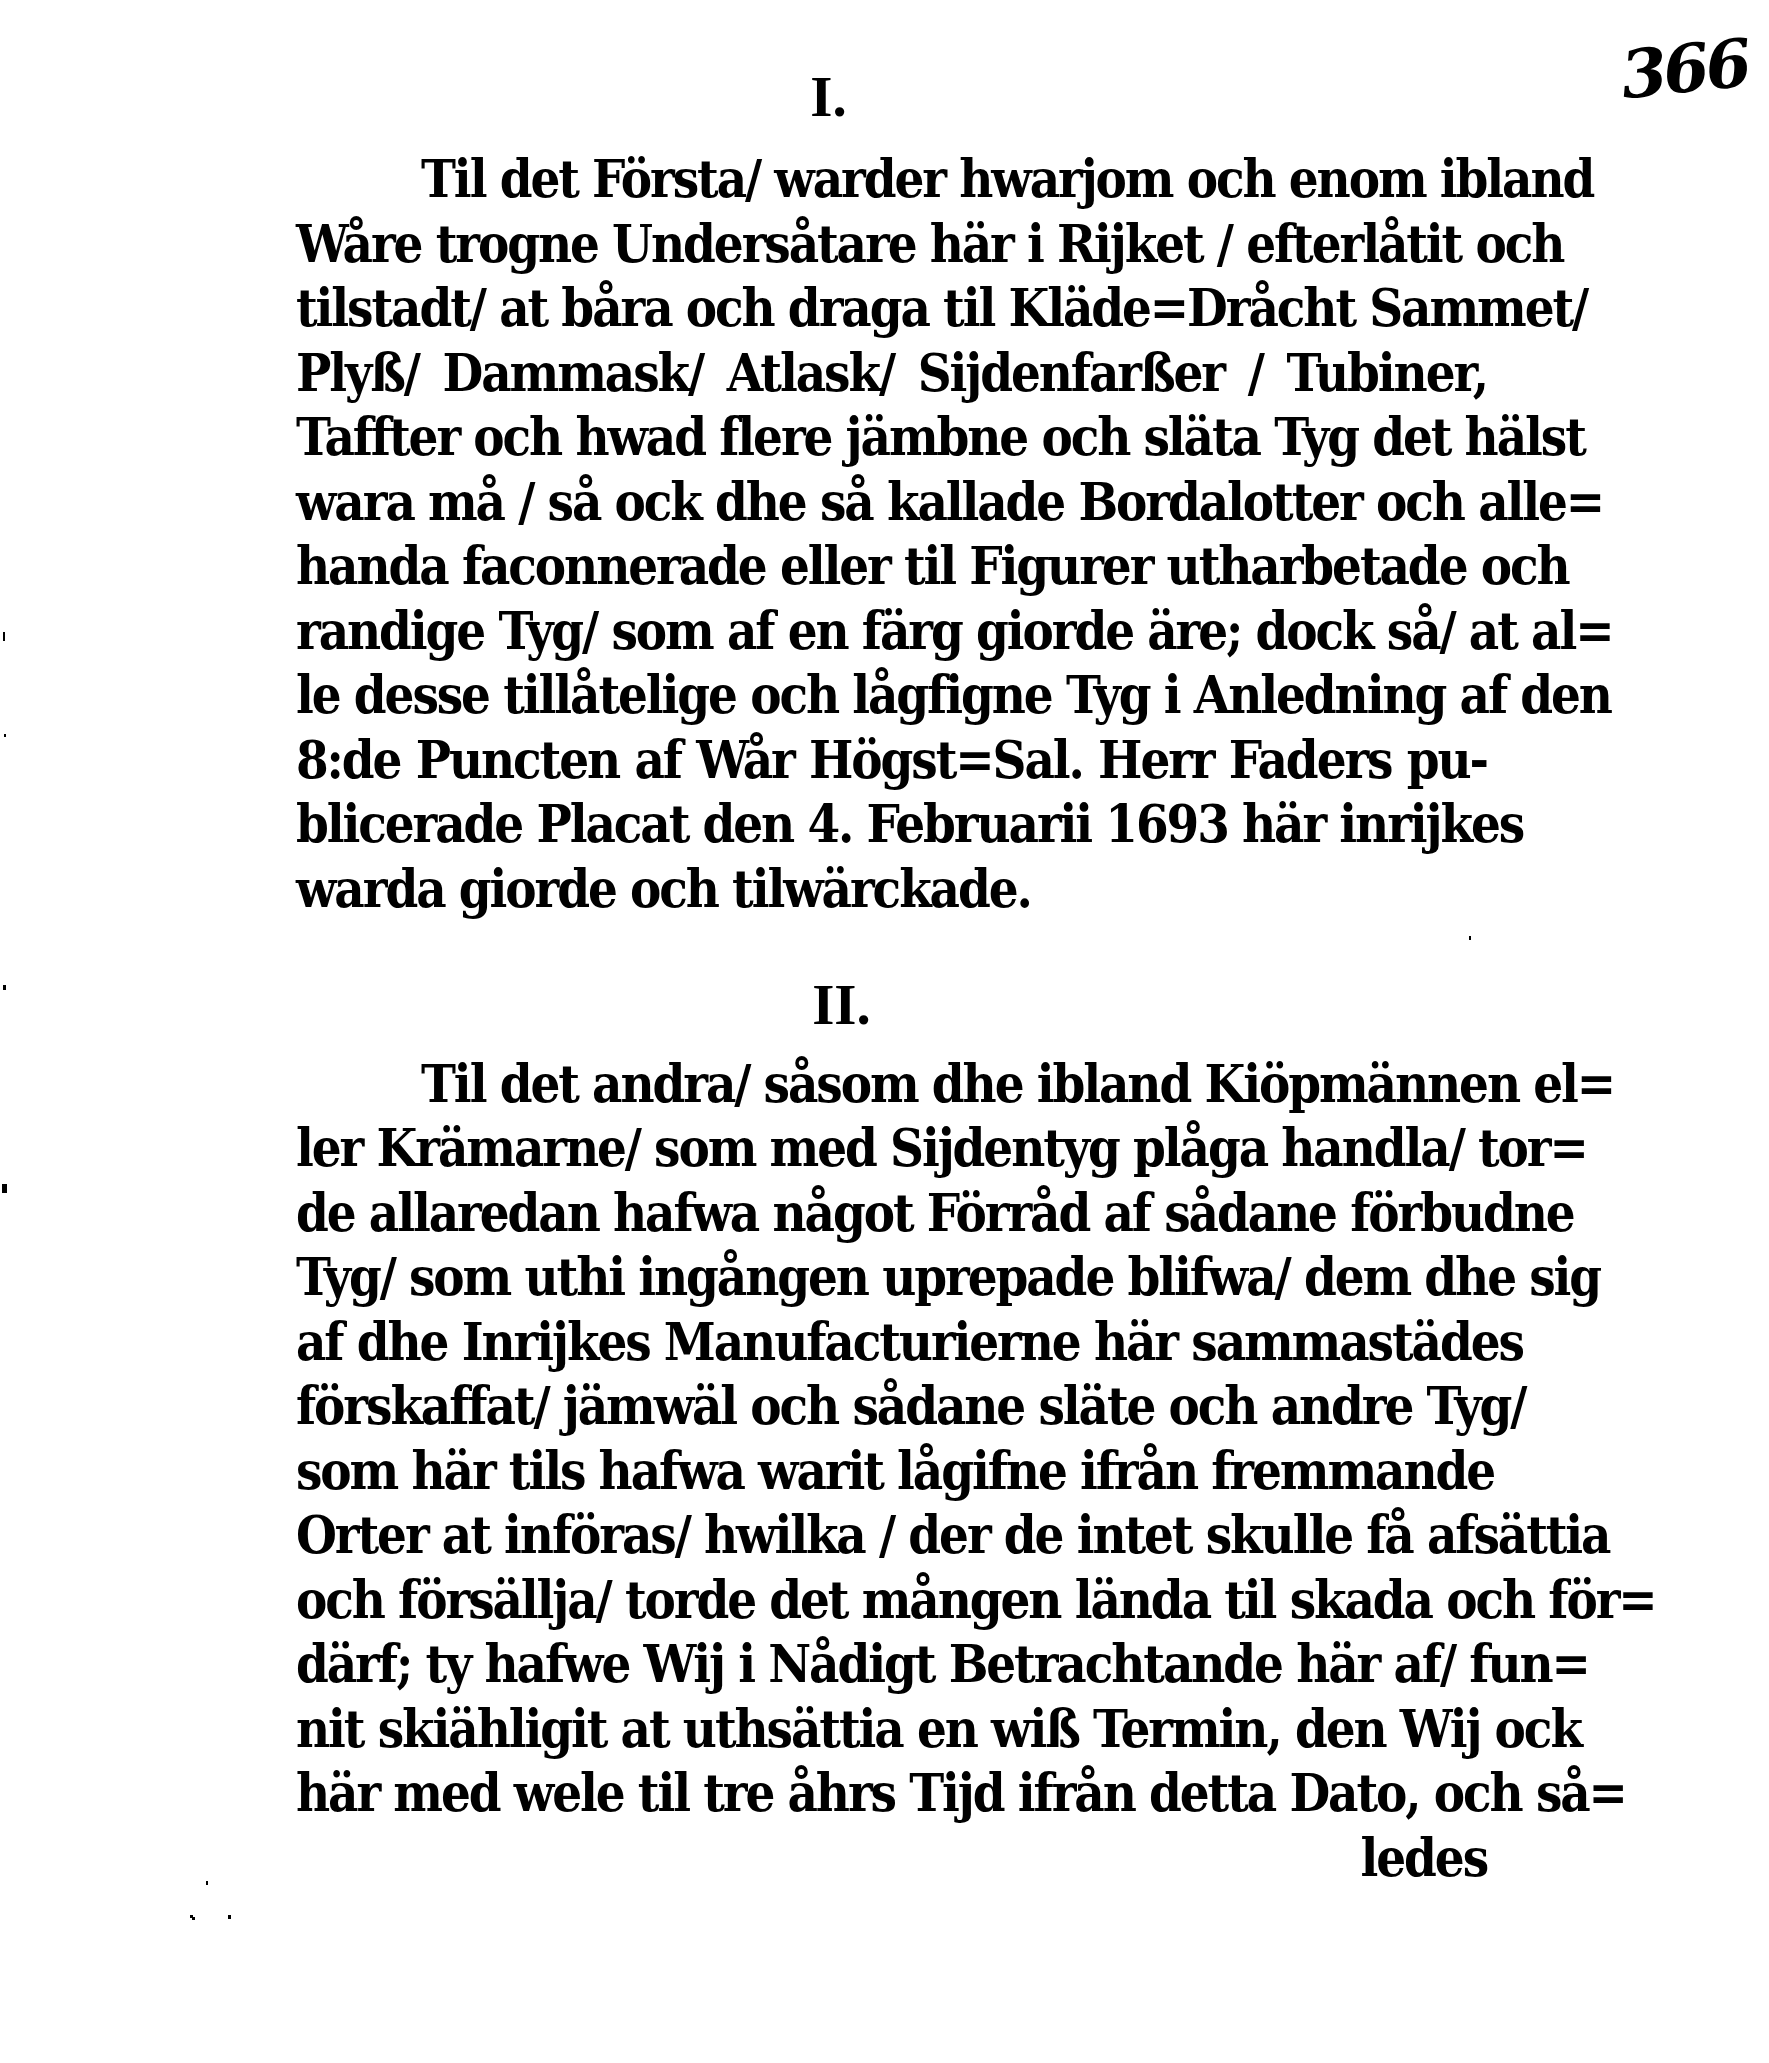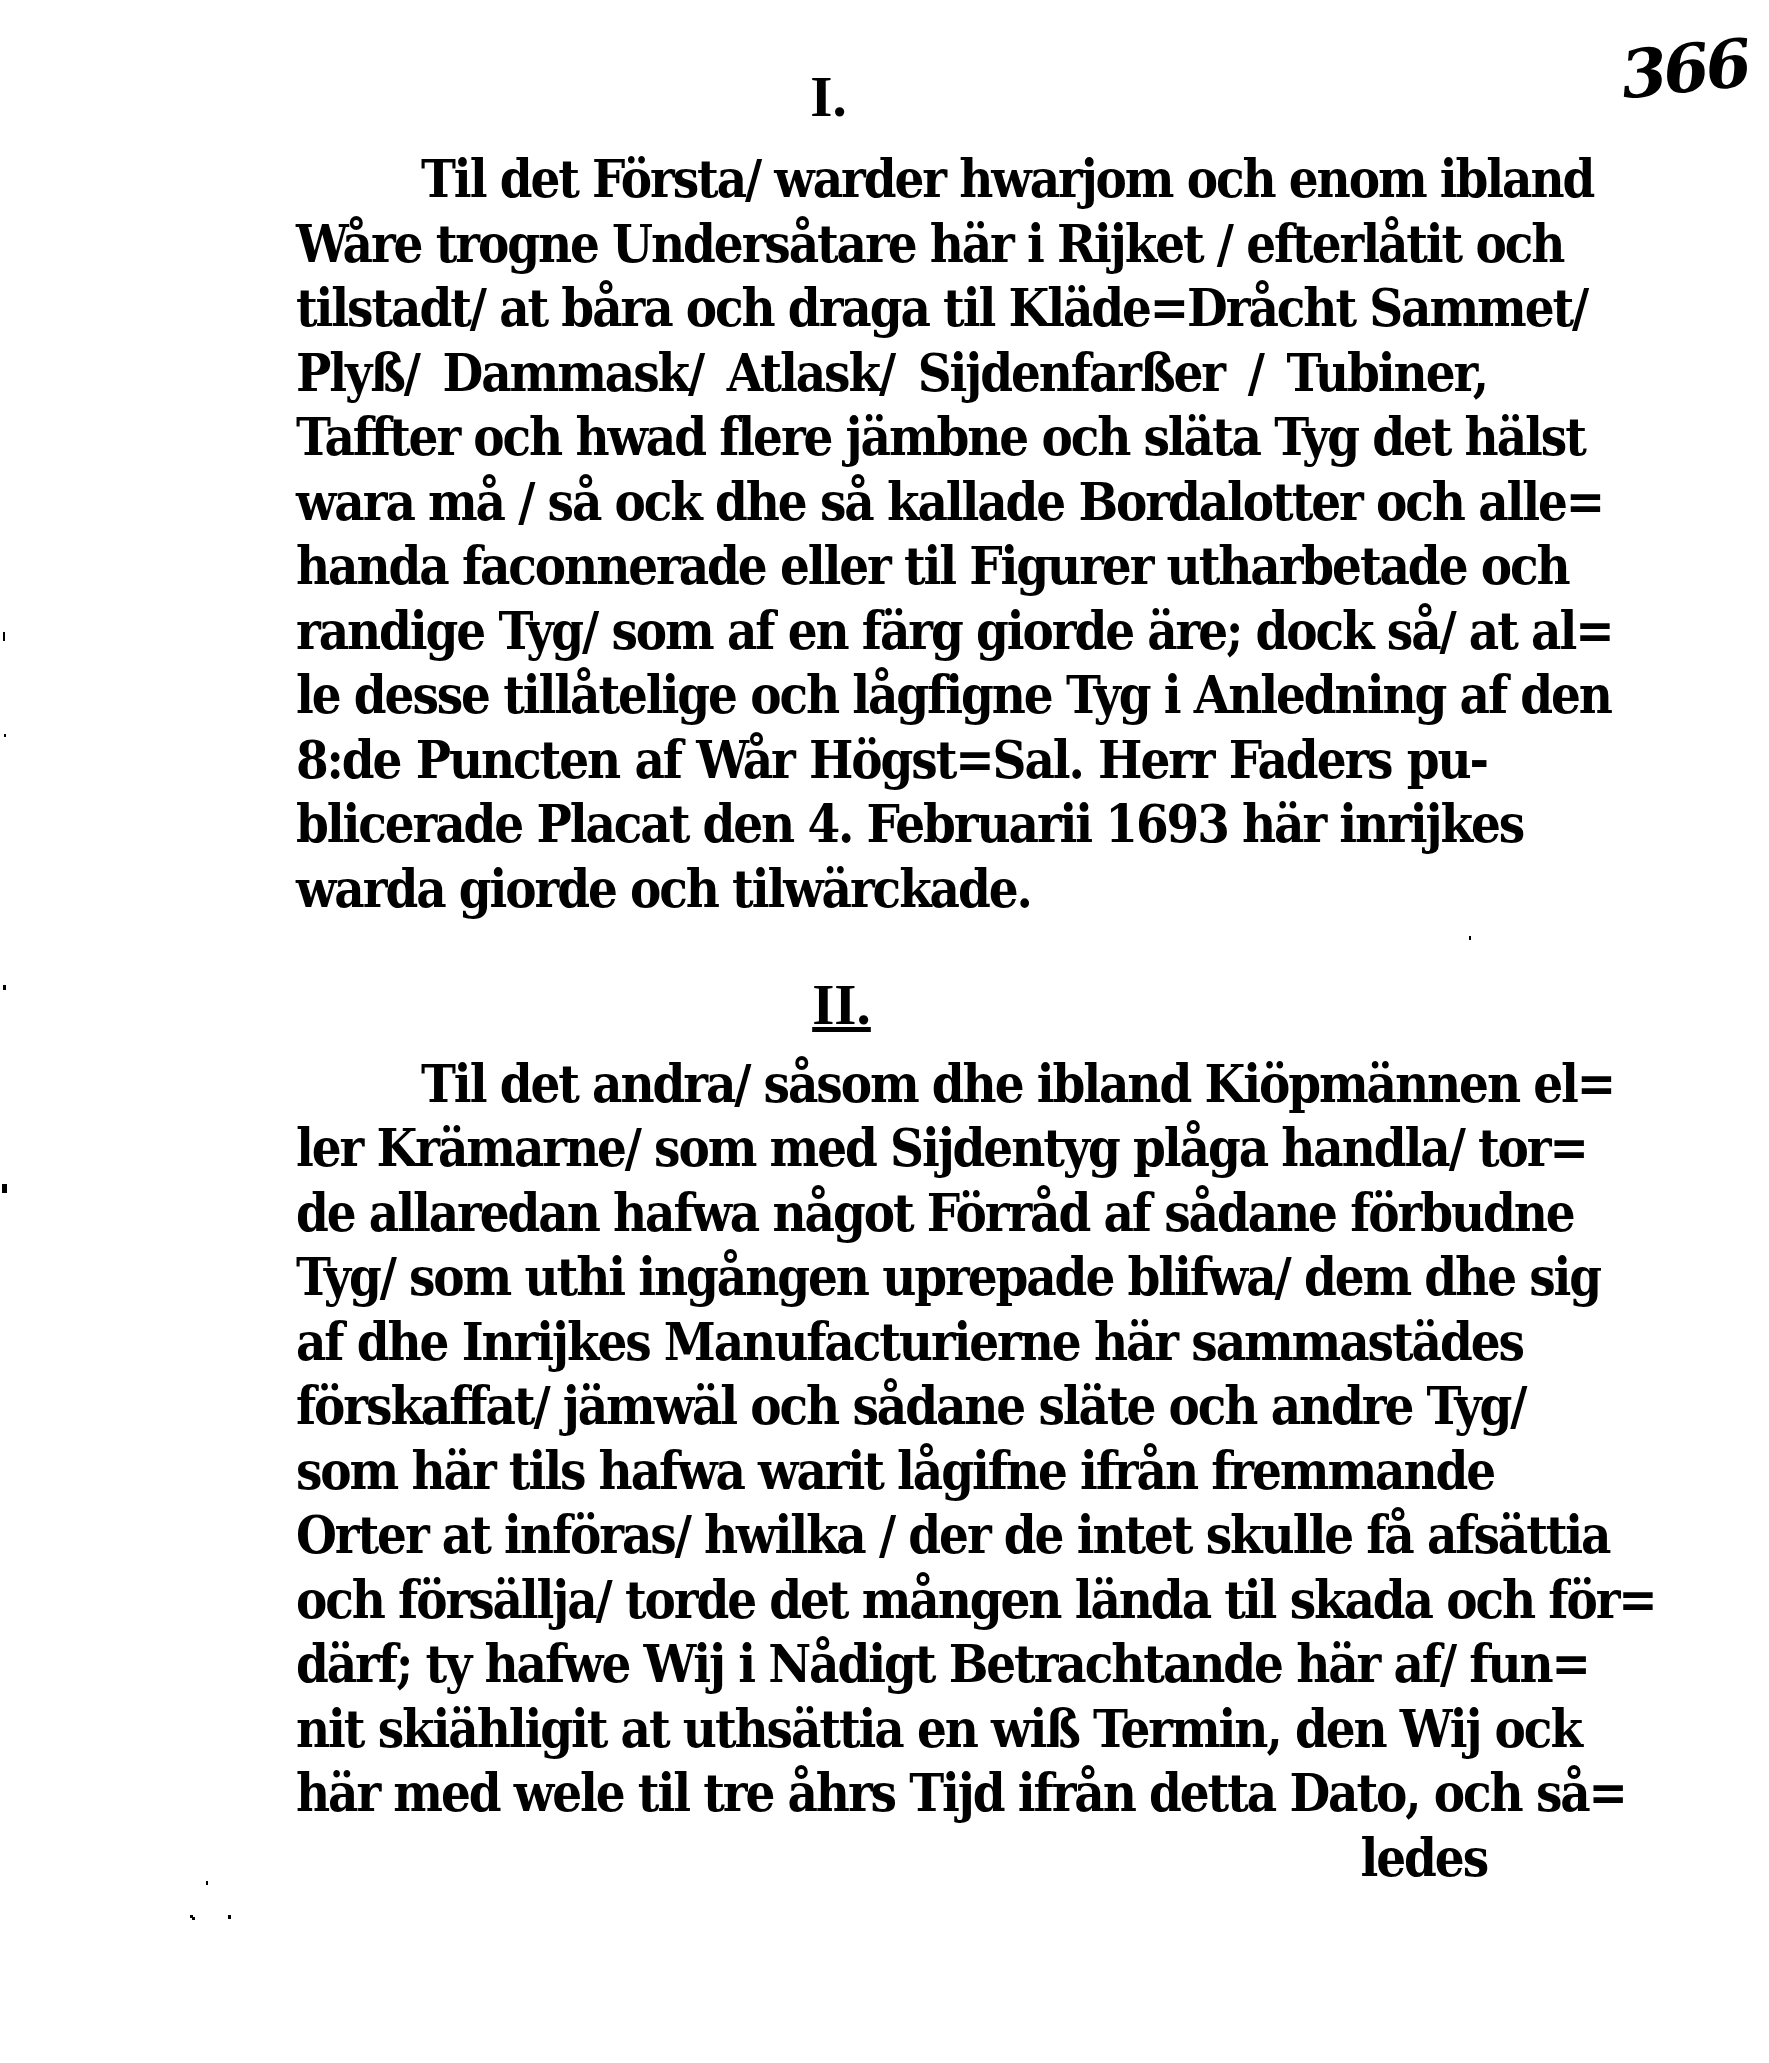--- a/index.html
+++ b/index.html
@@ -34,21 +34,21 @@
     }
     .section-num {
       position: absolute;
       font-family: "Liberation Serif", serif;
       font-weight: bold;
       font-size: 57px;
       text-align: center;
       width: 179px;
     }
     .sec1-num { left: 739px; top: 64px; }
-    .sec2-num { left: 752px; top: 972px; text-decoration: underline; }
+    .sec2-num { left: 752px; top: 972px; }
 
     .line {
       position: absolute;
       left: 296px;
       width: 1191px;
       white-space: nowrap;
       font-family: "DejaVu Serif", serif;
       font-weight: bold;
       font-size: 47px;
       line-height: 63px;

